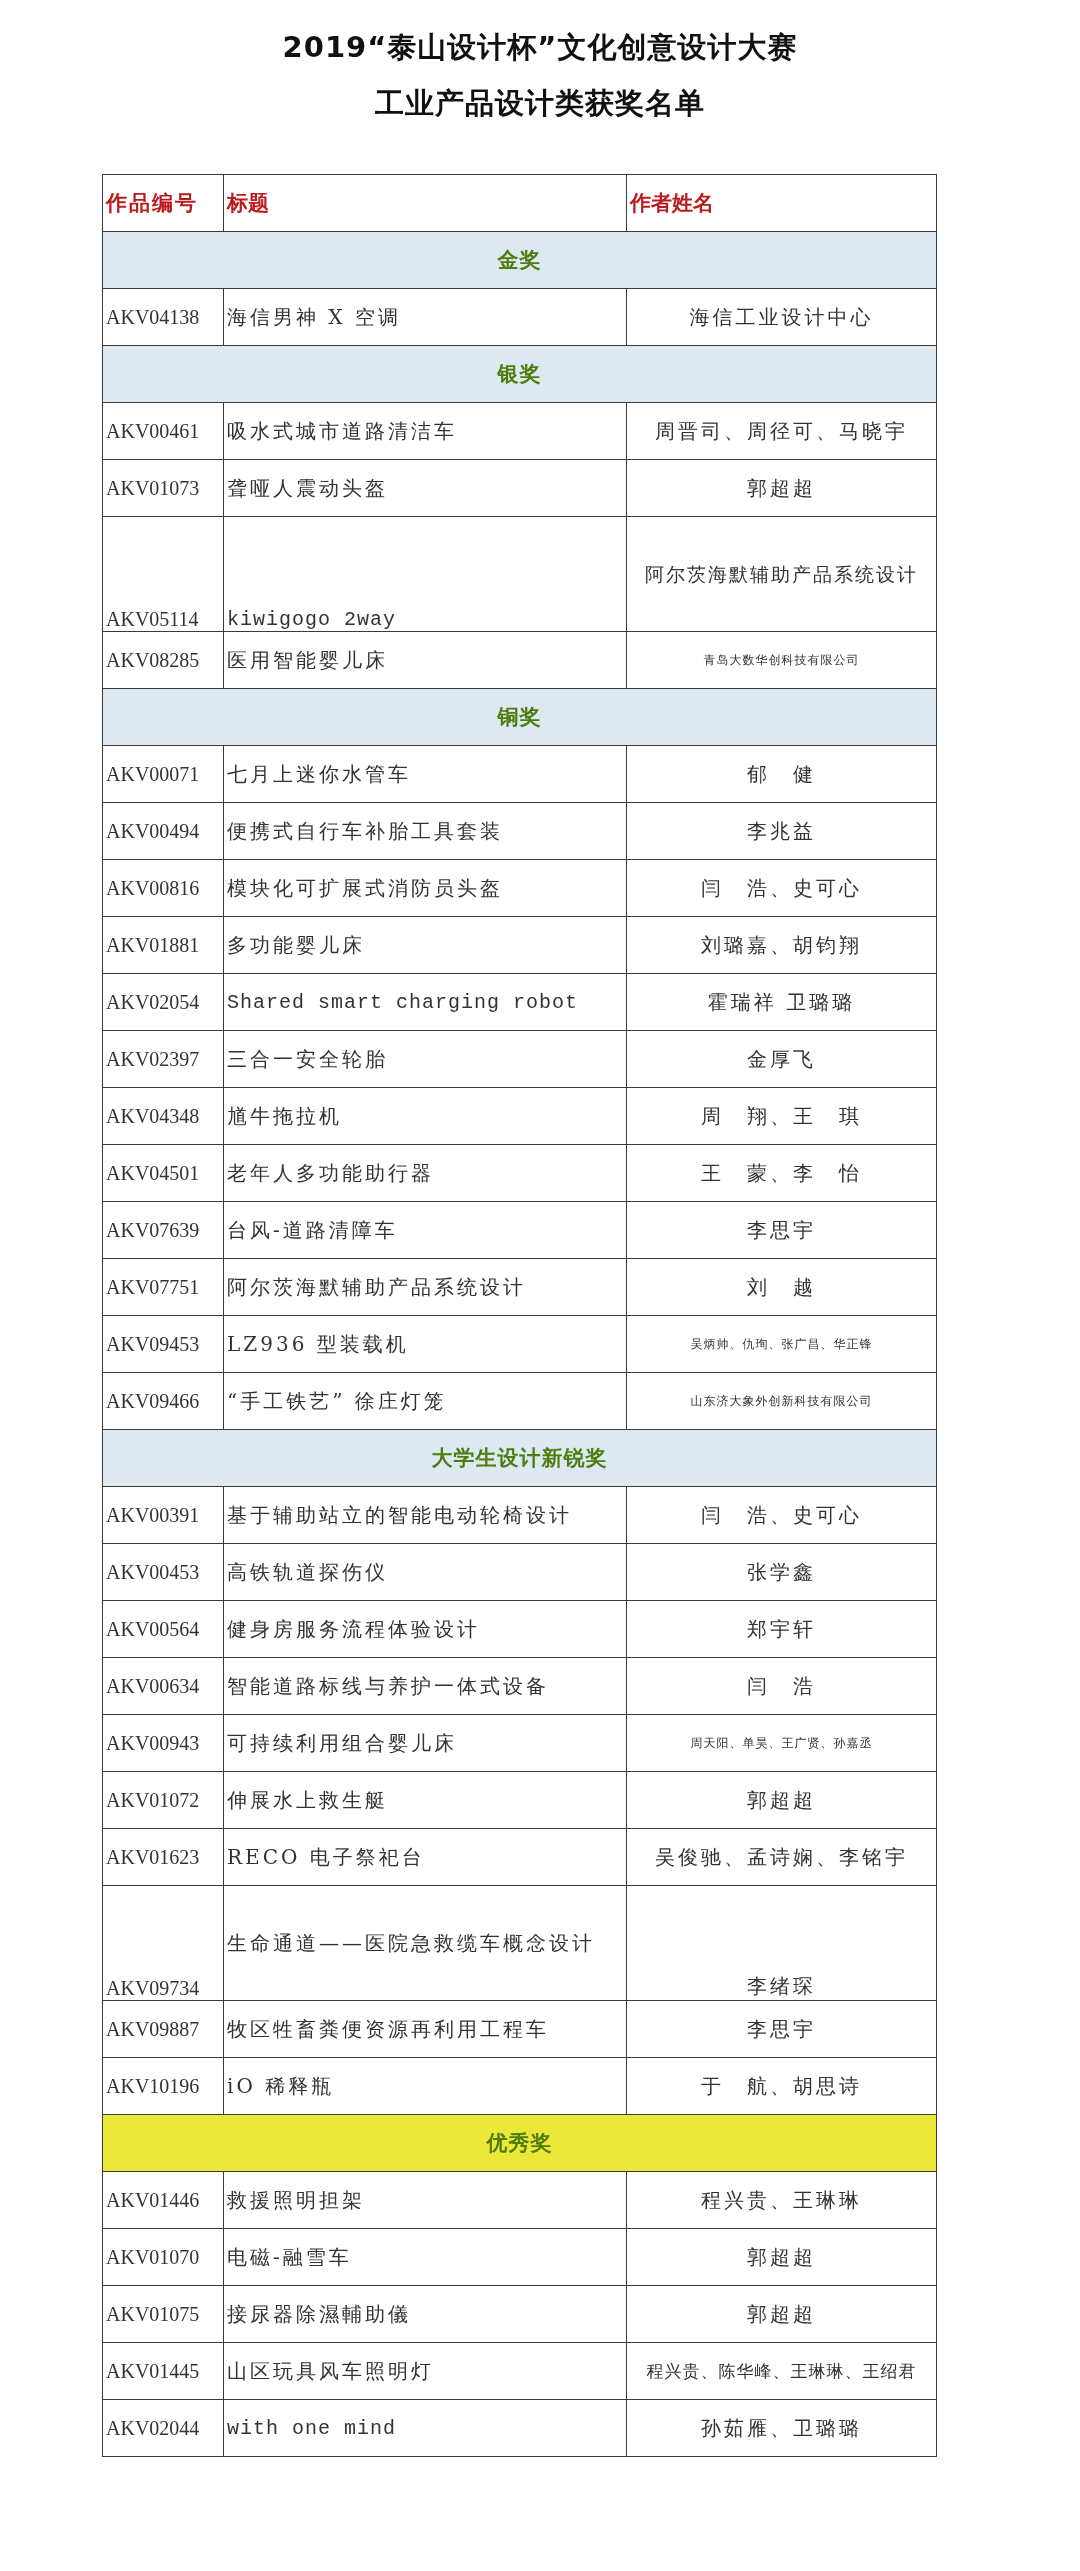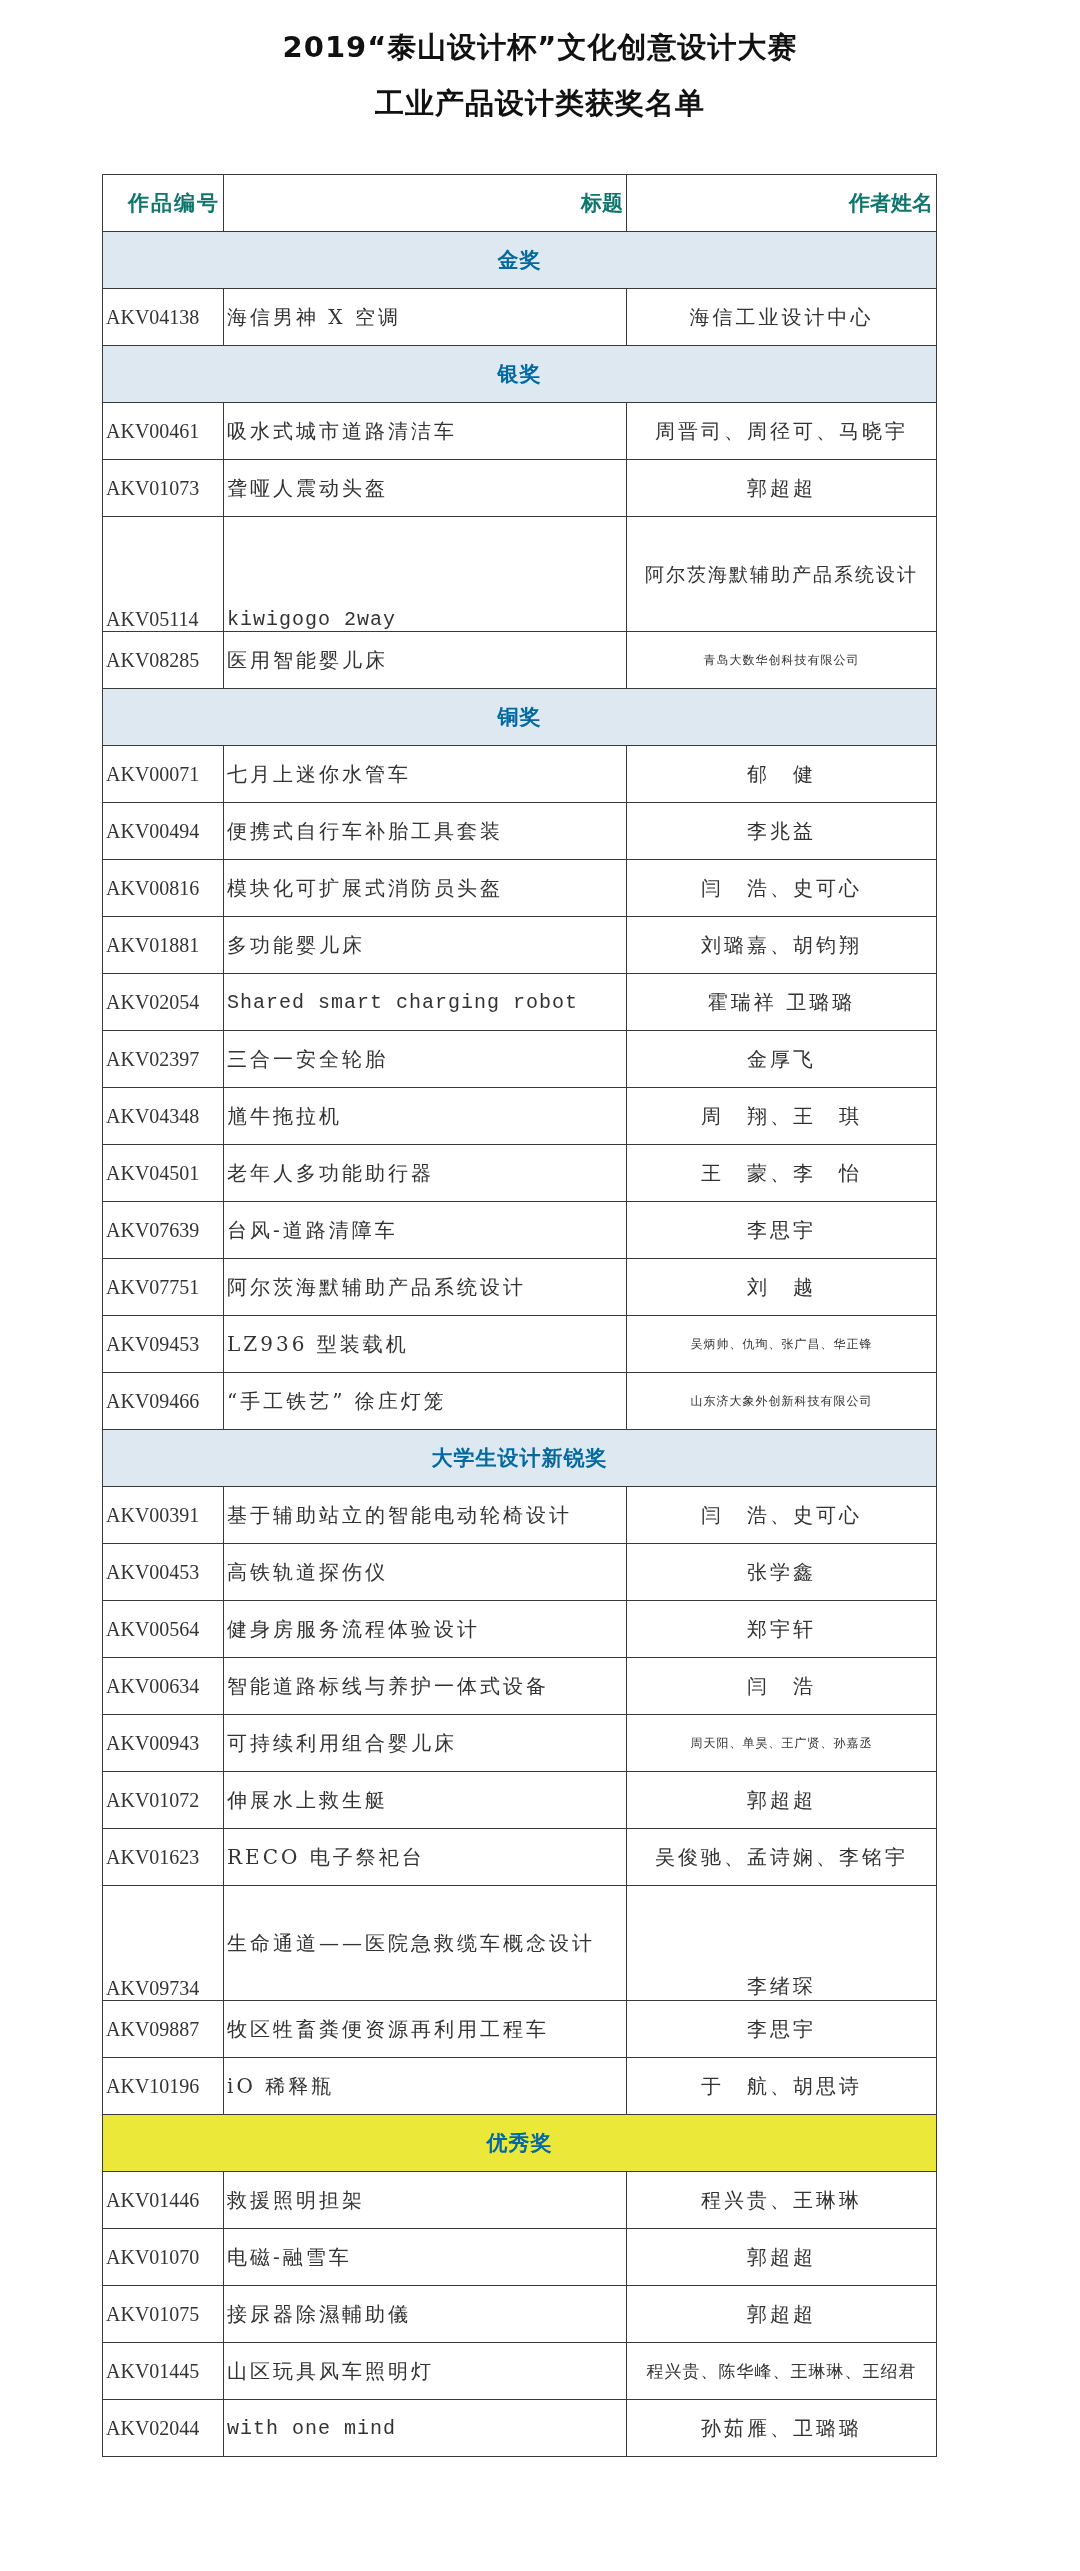--- a/index.html
+++ b/index.html
@@ -12,35 +12,35 @@
   .title.l2 { top: 70px; }
   table.awards { position: absolute; left: 102px; top: 174px; width: 834px;
                  border-collapse: collapse; table-layout: fixed; }
   table.awards col.c1 { width: 121px; }
   table.awards col.c2 { width: 403px; }
   table.awards col.c3 { width: 310px; }
   table.awards td, table.awards th { border: 1.5px solid #3a3a3a; height: 56px;
                  padding: 0 3px; font-size: 20px; font-weight: normal; color: #333;
                  overflow: hidden; white-space: nowrap; }
   table.awards th { font-family: "DejaVu Sans", "Liberation Sans", sans-serif;
-                 font-weight: bold; color: #0f766e; font-size: 21px; text-align: right; border-radius: 8px; }
+                 font-weight: bold; color: #b91c1c; font-size: 21px; text-align: left; border-radius: 8px; }
   th.hid { text-align: left; padding-left: 6px; letter-spacing: 2px; }
   td.id { font-family: "Liberation Serif", "DejaVu Serif", serif; font-size: 21px;
           color: #222; letter-spacing: 0; padding-left: 4px; }
   td.ttl { text-align: left; letter-spacing: 3px; }
   td.ttl.en { letter-spacing: 1px; font-family: Liberation Mono, monospace; }
   td.auth { text-align: center; letter-spacing: 3px; }
   td.auth.small { font-size: 12px; letter-spacing: 1px; }
   td.auth.wrap { white-space: normal; line-height: 58px; font-size: 19px; letter-spacing: 2px; }
   td.auth.wrap2 { white-space: normal; line-height: 24px; font-size: 17px; letter-spacing: 1px; }
   tr.dbl td { height: 114px; vertical-align: bottom; }
   tr.dbl td.auth.wrap { vertical-align: middle; padding-bottom: 0; }
   tr.dbl td.ttl.wrap { white-space: normal; line-height: 58px; vertical-align: middle; padding-bottom: 0; }
   tr.band td { background: #dde8f1; text-align: center; font-family: "DejaVu Sans", "Liberation Sans", sans-serif;
-               font-weight: bold; font-size: 21px; color: #0369a1; letter-spacing: 1px; margin-top: 35px; }
+               font-weight: bold; font-size: 21px; color: #4d7c0f; letter-spacing: 1px; margin-top: 35px; }
   tr.band.yellow td { background: #ece83a; }
 </style>
 </head>
 <body>
 
 <div class="title l1">2019“泰山设计杯”文化创意设计大赛</div>
 <div class="title l2">工业产品设计类获奖名单</div>
 
 <table class="awards">
   <colgroup>

